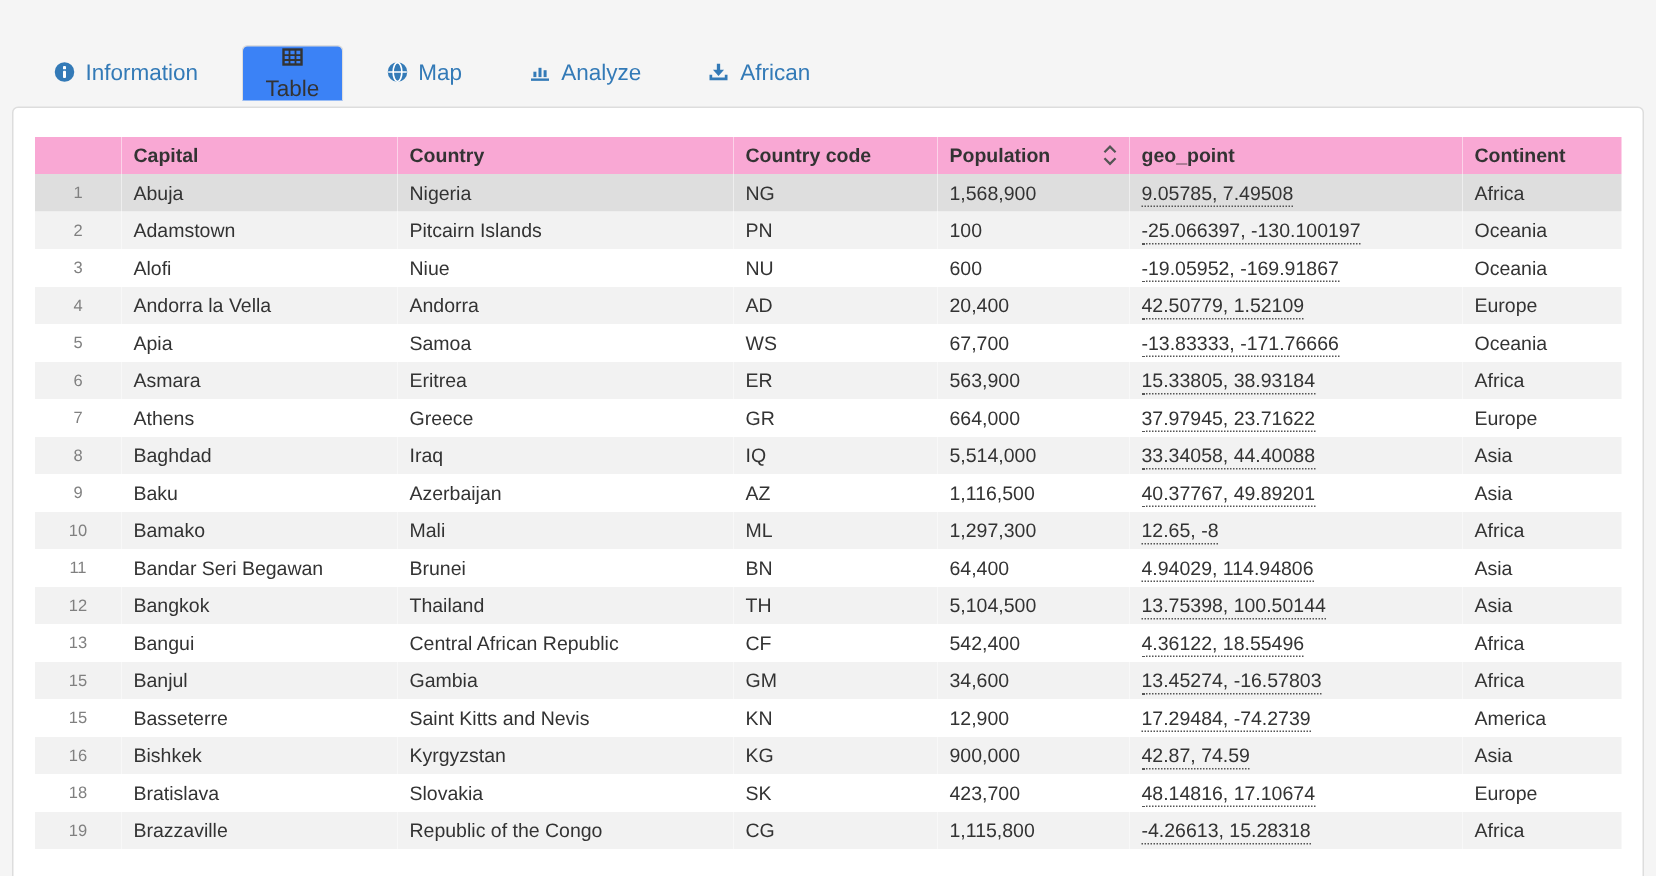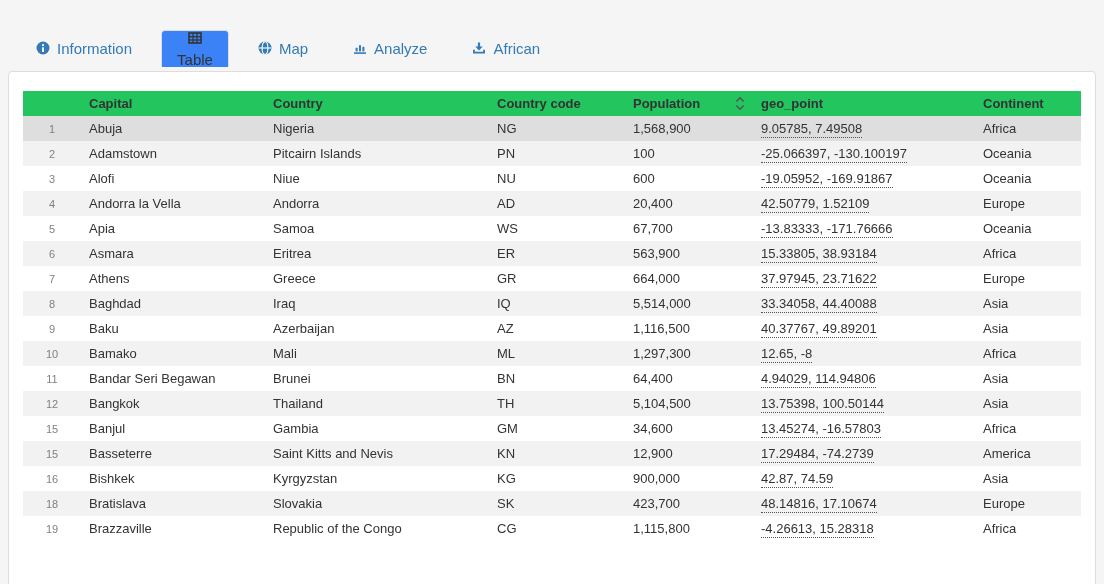--- a/index.html
+++ b/index.html
@@ -37,21 +37,21 @@
     height:545px;box-sizing:border-box;
     padding:19px 14px 0;position:relative;z-index:1;
   }
 
   
   table.records{
     border-collapse:collapse;width:100%;table-layout:fixed;
     font-size:13px;color:#333;
   }
   .records th{
-    background:#22c55e;font-weight:700;text-align:left;
+    background:#f9a8d4;font-weight:700;text-align:left;
     height:25px;padding:0 8px;font-size:13px;white-space:nowrap;overflow:hidden;
   }
   .records td{
     height:25px;padding:0 8px;white-space:nowrap;overflow:hidden;
     background:#fff;
   }
   .records tbody tr:nth-child(even) td{background:#f2f2f2;}
   .records tbody tr.highlight td{background:#dedede;}
   .records td.num{
     color:#808080;font-size:11px;text-align:center;
@@ -260,20 +260,29 @@
         <tr>
     <td class="num">12</td>
     <td>Bangkok</td>
     <td>Thailand</td>
     <td>TH</td>
     <td>5,104,500</td>
     <td><span class="geo">13.75398, 100.50144</span></td>
     <td>Asia</td>
   </tr>
         <tr>
+    <td class="num">13</td>
+    <td>Bangui</td>
+    <td>Central African Republic</td>
+    <td>CF</td>
+    <td>542,400</td>
+    <td><span class="geo">4.36122, 18.55496</span></td>
+    <td>Africa</td>
+  </tr>
+        <tr>
     <td class="num">15</td>
     <td>Banjul</td>
     <td>Gambia</td>
     <td>GM</td>
     <td>34,600</td>
     <td><span class="geo">13.45274, -16.57803</span></td>
     <td>Africa</td>
   </tr>
         <tr>
     <td class="num">15</td>

